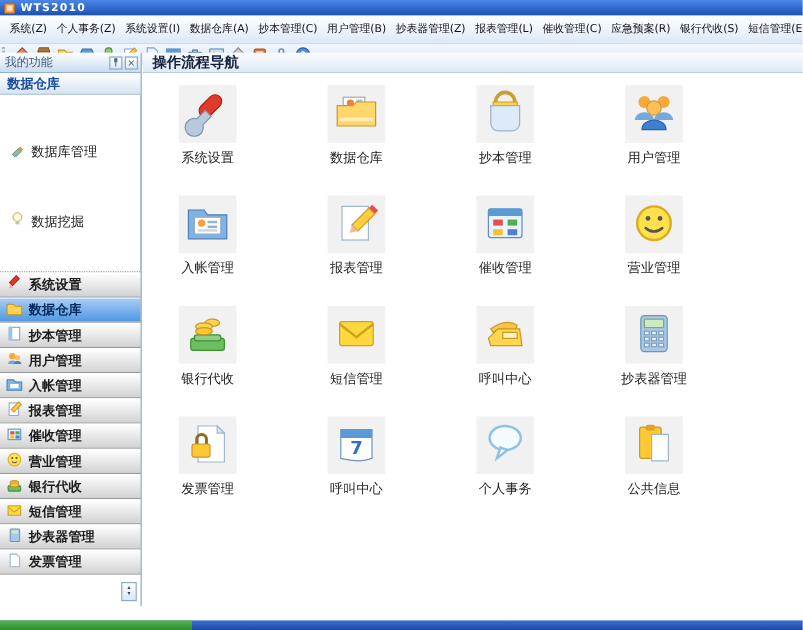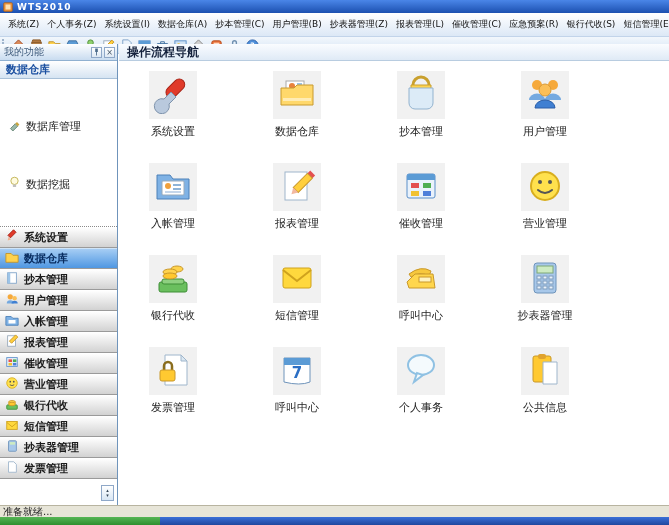--- a/index.html
+++ b/index.html
@@ -492,20 +492,17 @@
                   <path d="M18 12 h14 v22 h-14 z" fill="#fff" stroke="#9fb6cc"></path>
                 </svg></span>
             </div>
           <div class="tile-label">公共信息</div>
         </div>
 
       </div>
     </div>
   </div>
 
-  <div class="statusbar">
-    <span>准备就绪...</span>
-  </div>
   <div class="taskbar">
     <div class="task-green"></div>
   </div>
 
 </div>
 
 </body></html>

